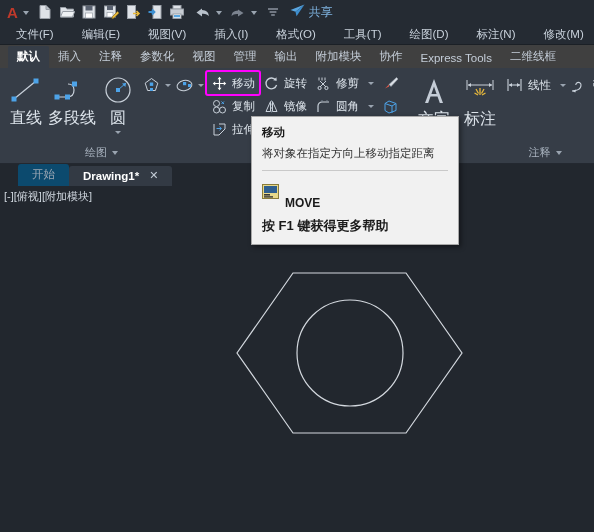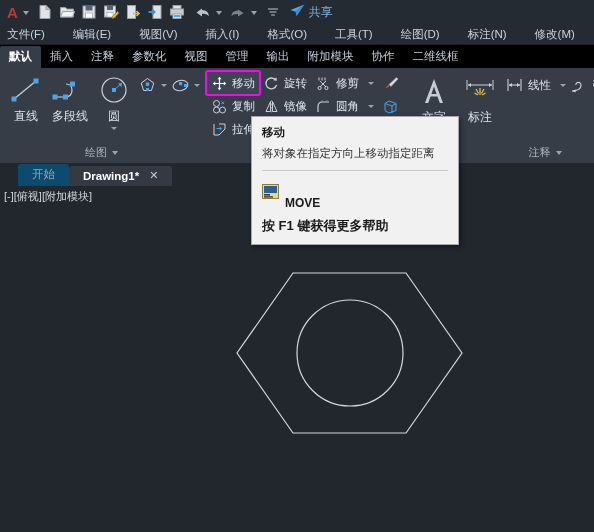--- a/index.html
+++ b/index.html
@@ -75,35 +75,35 @@
     height: 21px;
     background: #252b33;
     display: flex;
     align-items: center;
     font-size: 11.5px;
     color: #c9d2dc;
     padding-left: 16px;
     box-sizing: border-box;
     border-bottom: 1px solid #1b2026;
     overflow: hidden;
-    justify-content: center;
   }
   .menubar .mi {
     padding: 0 14px 0 0;
     margin-right: 14px;
     white-space: nowrap;
   }
 
   
   .tabs {
     height: 23px;
-    background: #000000;
+    background: #404040;
     display: flex;
     align-items: flex-end;
     font-size: 11.5px;
+    padding-left: 8px;
     box-sizing: border-box;
     overflow: hidden;
   }
   .tab {
     padding: 3px 9px 4px 9px;
     color: #c4cdd8;
     white-space: nowrap;
   }
   .tab.active {
     background: #363d47;
@@ -158,21 +158,21 @@
     padding-top: 2px;
   }
   .big-ico {
     height: 34px;
     width: 44px;
     display: flex;
     align-items: center;
     justify-content: center;
   }
   .big-lbl {
-    font-size: 12px;
+    font-size: 16px;
     color: #dce3ea;
     margin-top: 1px;
     white-space: nowrap;
   }
   .big-drop {
     margin-top: 2px;
   }
 
   
   .icon-col {
@@ -438,20 +438,21 @@
   <div class="tabs">
     <span class="tab active">默认</span>
     <span class="tab">插入</span>
     <span class="tab">注释</span>
     <span class="tab">参数化</span>
     <span class="tab">视图</span>
     <span class="tab">管理</span>
     <span class="tab">输出</span>
     <span class="tab">附加模块</span>
     <span class="tab">协作</span>
+    <span class="tab">Express Tools</span>
     <span class="tab">二维线框</span>
   </div>
 
   <div class="ribbon">
 
     <div class="panel" style="width:203px;">
       <div class="panel-body">
 
         <div class="big-btn">
           <span class="big-ico">

